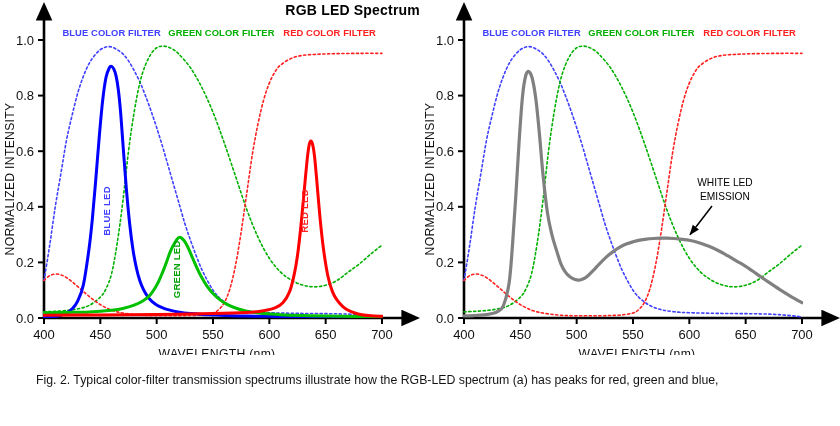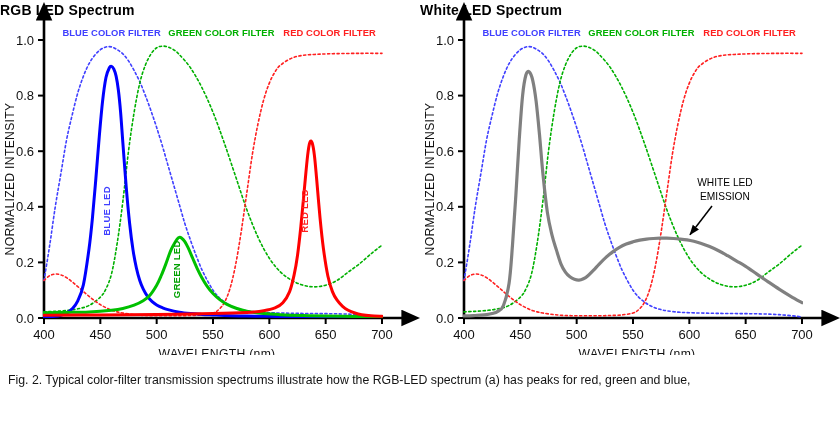--- a/index.html
+++ b/index.html
@@ -6,29 +6,29 @@
   body{
     width:840px;height:426px;background:#ffffff;
     font-family:"Liberation Sans","DejaVu Sans",sans-serif;
     color:#1a1a1a;overflow:hidden;
   }
   #figure{position:relative;width:840px;height:426px;}
   .panel{position:absolute;top:0;width:420px;height:355px;}
   #panel-a{left:0;}
   #panel-b{left:420px;}
   .panel-title{
-    position:absolute;top:2px;left:0;width:420px;text-align:left;
+    position:absolute;top:2px;left:0;width:420px;text-align:right;
     font-size:14px;font-weight:bold;letter-spacing:.2px;color:#000;
   }
   .chart-svg{position:absolute;top:0;left:0;}
   .caption{
     position:absolute;left:8px;top:372px;width:824px;
     font-size:12.3px;line-height:1.42;color:#141414;
   }
-  .caption span{display:block;}
+  .caption span{display:block;margin-left:28px;}
   text{font-family:"Liberation Sans","DejaVu Sans",sans-serif;}
   .tick-lbl{font-size:13px;fill:#111;}
   .axis-title{font-size:12.2px;fill:#111;font-weight:normal;letter-spacing:.3px;}
   .filter-lbl{font-size:9.4px;font-weight:bold;letter-spacing:.1px;}
   .series-lbl{font-size:9.6px;font-weight:bold;letter-spacing:.2px;}
   .annot-lbl{font-size:10.2px;fill:#000;}
 </style>
 </head>
 <body>
 
@@ -92,21 +92,20 @@
           <path d="M44.00,312.72C47.76,312.67 59.02,312.58 66.53,312.44C74.04,312.30 81.56,312.25 89.07,311.88C96.58,311.51 105.97,310.77 111.60,310.22C117.23,309.66 119.11,309.38 122.87,308.55C126.62,307.71 130.75,306.51 134.13,305.21C137.51,303.91 140.52,302.43 143.15,300.76C145.78,299.10 147.65,297.80 149.91,295.20C152.16,292.61 154.79,288.44 156.67,285.20C158.54,281.95 159.67,279.22 161.17,275.74C162.68,272.27 164.18,268.33 165.68,264.35C167.18,260.36 168.87,255.08 170.19,251.84C171.50,248.59 172.44,246.97 173.57,244.89C174.69,242.80 176.01,240.58 176.95,239.33C177.89,238.08 178.45,237.61 179.20,237.38C179.95,237.15 180.51,237.24 181.45,237.94C182.39,238.63 183.71,239.88 184.83,241.55C185.96,243.22 186.90,245.16 188.21,247.94C189.53,250.72 191.22,254.80 192.72,258.23C194.22,261.66 195.72,265.32 197.23,268.52C198.73,271.71 200.04,274.40 201.73,277.41C203.42,280.42 205.49,283.90 207.37,286.59C209.24,289.27 210.93,291.36 213.00,293.54C215.07,295.71 217.51,297.89 219.76,299.65C222.01,301.41 223.89,302.71 226.52,304.10C229.15,305.49 232.15,306.79 235.53,307.99C238.91,309.20 242.11,310.40 246.80,311.33C251.49,312.25 258.07,313.00 263.70,313.55C269.33,314.11 274.03,314.34 280.60,314.66C287.17,314.99 295.62,315.27 303.13,315.50C310.64,315.73 316.28,315.87 325.67,316.05C335.06,316.24 350.08,316.47 359.47,316.61C368.86,316.75 378.24,316.84 382.00,316.89" fill="none" stroke="#00c000" stroke-width="3" stroke-linecap="round" stroke-linejoin="round"></path>
           <path d="M44.00,315.22C53.39,315.17 81.56,315.08 100.33,314.94C119.11,314.80 137.89,314.62 156.67,314.39C175.44,314.15 197.98,313.88 213.00,313.55C228.02,313.23 238.35,312.90 246.80,312.44C255.25,311.98 259.01,311.51 263.70,310.77C268.39,310.03 271.77,309.34 274.97,307.99C278.16,306.65 280.41,305.44 282.85,302.71C285.29,299.98 287.74,296.22 289.61,291.59C291.49,286.96 292.81,280.93 294.12,274.91C295.43,268.89 296.37,263.56 297.50,255.45C298.63,247.34 299.75,237.15 300.88,226.26C302.01,215.37 303.13,201.94 304.26,190.12C305.39,178.31 306.70,163.34 307.64,155.37C308.58,147.40 309.14,144.39 309.89,142.30C310.64,140.22 311.40,140.68 312.15,142.86C312.90,145.04 313.65,149.35 314.40,155.37C315.15,161.39 315.71,168.57 316.65,179.00C317.59,189.43 318.91,206.34 320.03,217.92C321.16,229.50 322.10,238.77 323.41,248.50C324.73,258.23 326.42,269.12 327.92,276.30C329.42,283.48 330.92,287.65 332.43,291.59C333.93,295.53 335.24,297.47 336.93,299.93C338.62,302.39 340.69,304.61 342.57,306.32C344.44,308.04 346.13,309.10 348.20,310.22C350.27,311.33 352.71,312.25 354.96,313.00C357.21,313.74 359.09,314.20 361.72,314.66C364.35,315.13 367.35,315.50 370.73,315.78C374.11,316.05 380.12,316.24 382.00,316.33" fill="none" stroke="#ff0000" stroke-width="3" stroke-linecap="round" stroke-linejoin="round"></path>
         </g>
         <text x="110.47333333333333" y="210.97" class="series-lbl" fill="#4040ff" text-anchor="middle" transform="rotate(-90 110.47333333333333 210.97)">BLUE LED</text>
         <text x="180.32666666666665" y="269.35" class="series-lbl" fill="#00a000" text-anchor="middle" transform="rotate(-90 180.32666666666665 269.35)">GREEN LED</text>
         <text x="307.64" y="210.97" class="series-lbl" fill="#ff2020" text-anchor="middle" transform="rotate(-90 307.64 210.97)">RED LED</text>
       </svg>
   </div>
 
   <div class="panel" id="panel-b">
-    <div class="panel-title">White LED Spectrum</div>
     <svg class="chart-svg" id="svg-b" width="420" height="355">
         <defs>
           <marker id="arrow-1" markerWidth="9" markerHeight="9" refX="1" refY="3.2" orient="auto">
             <path d="M0,0 L0,6.4 L7.2,3.2 z" fill="#000000"></path>
           </marker>
           <marker id="annot-arrow" markerWidth="8" markerHeight="8" refX="6.5" refY="2.6" orient="auto">
             <path d="M0,0 L0,5.2 L7,2.6 z" fill="#000"></path>
           </marker>
         </defs>
         <g>

